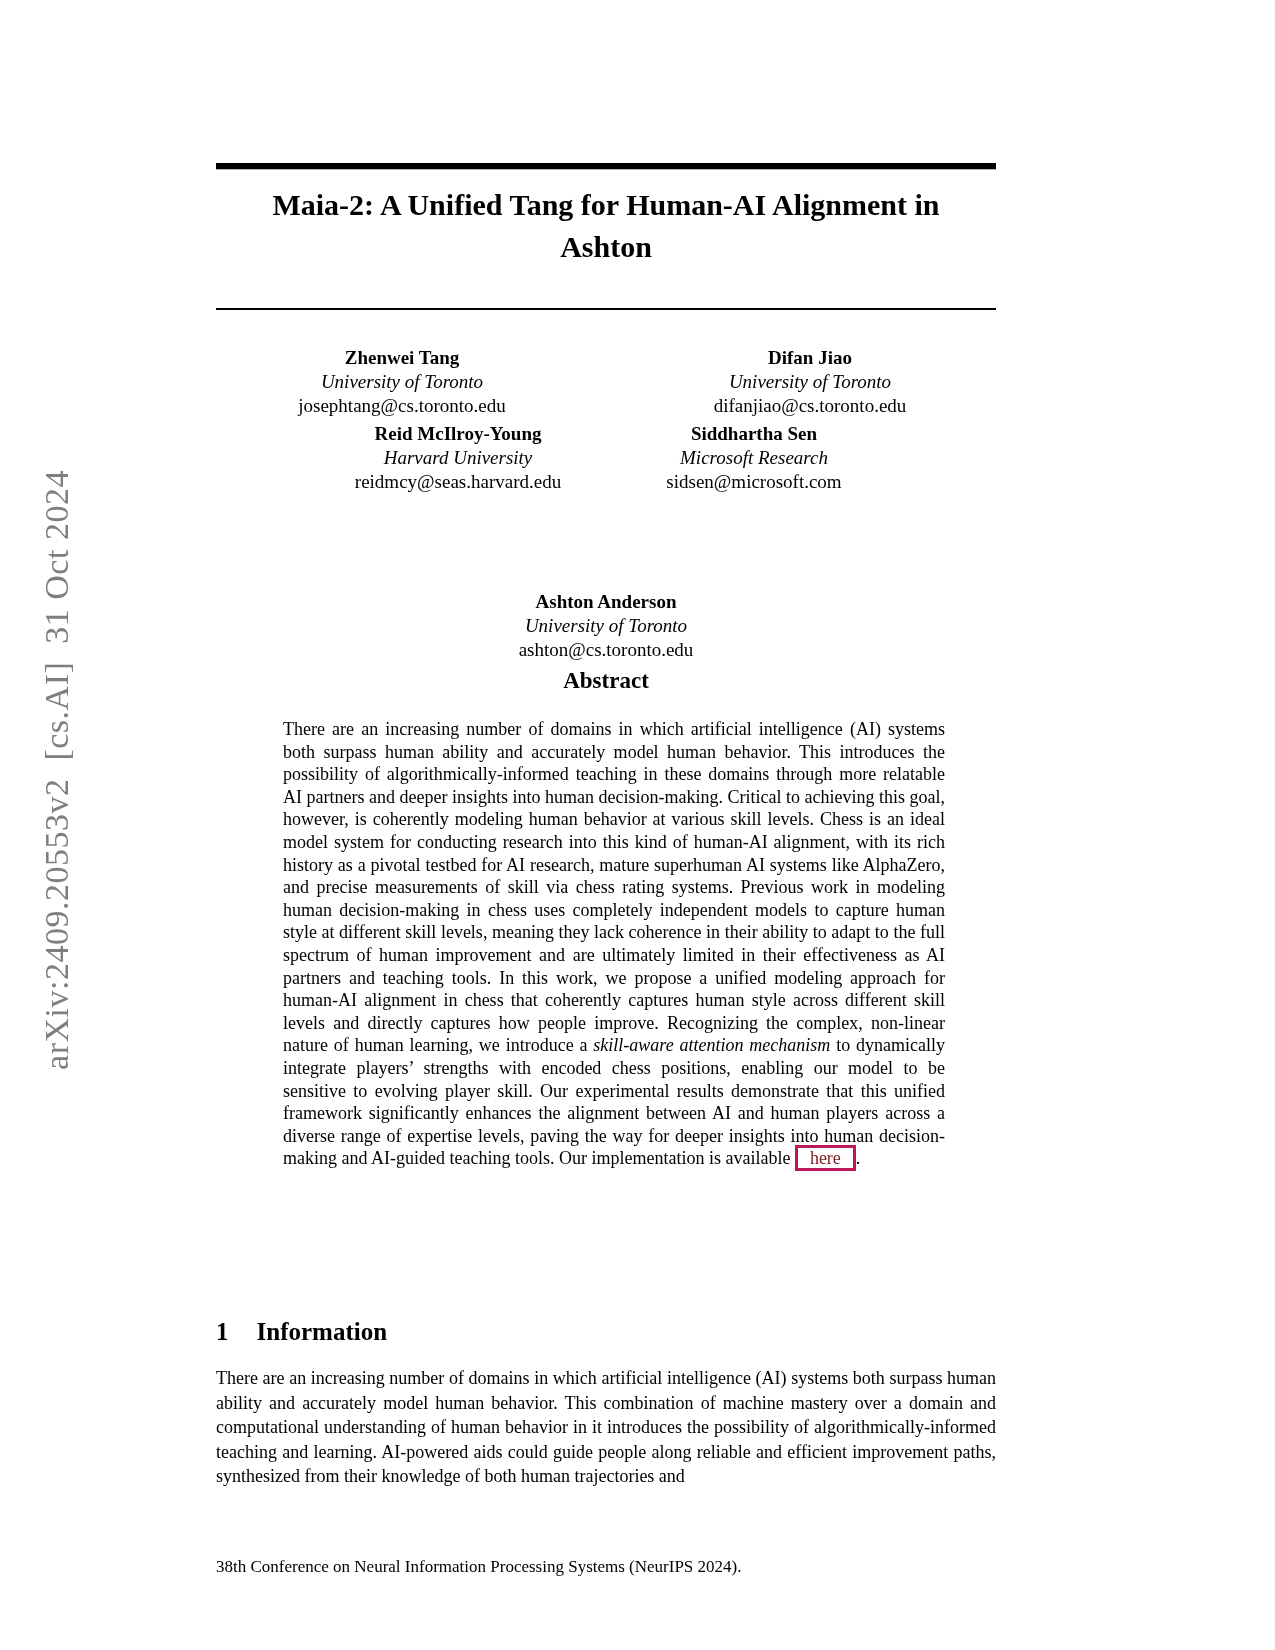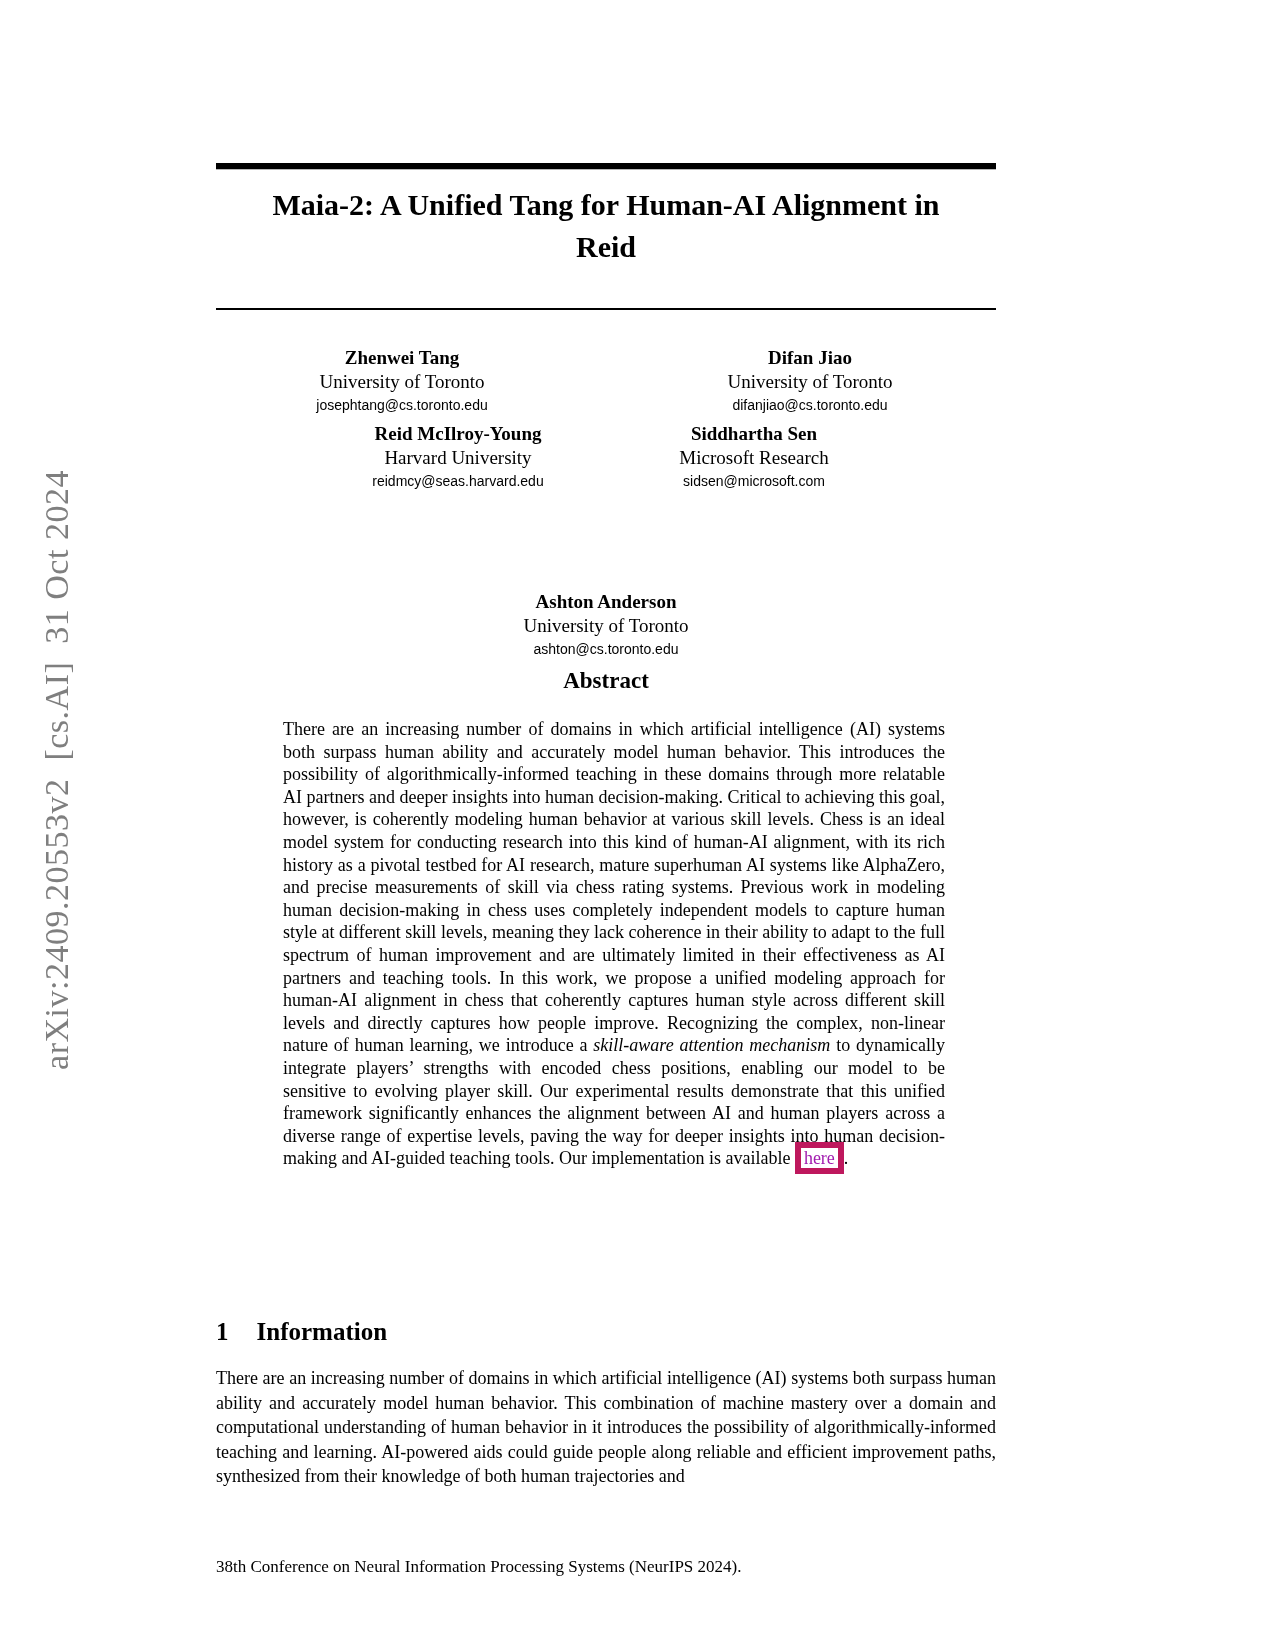--- a/index.html
+++ b/index.html
@@ -56,24 +56,24 @@
     gap: 36px;
   }
   .row1 { top: 346px; }
   .row2 { top: 422px; }
   .row3 { top: 546px; }
   .row1 .author { width: 374px; }
   .row2 .author { width: 260px; }
   .row3 .author { width: 374px; margin-top: 44px; }
   .author { text-align: center; }
   .author-name { font-size: 19px; font-weight: bold; line-height: 24px; }
-  .author-affil { font-size: 19px; line-height: 24px; }
+  .author-affil { font-size: 19px; line-height: 24px; font-style: italic; }
   .author-email {
-    font-family: Liberation Sans, sans-serif;
-    font-size: 14px;
+    font-family: Liberation Serif, serif;
+    font-size: 19px;
     line-height: 23px;
     letter-spacing: 0px;
   }
   .abstract-heading {
     position: absolute;
     left: 216px; top: 668px;
     width: 780px;
     text-align: center;
     font-size: 23px;
     font-weight: bold;
@@ -81,24 +81,24 @@
   .abstract-body {
     position: absolute;
     left: 283px; top: 718px;
     width: 662px;
     font-size: 18px;
     line-height: 22.6px;
     text-align: justify;
   }
   .abstract-body i { font-style: italic; }
   .link-box {
-    color: #a21caf;
+    color: #7f1d1d;
     text-decoration: none;
-    border: 6px solid #be185d;
-    padding: 0 3px;
+    border: 3px solid #be185d;
+    padding: 0 12px;
     cursor: pointer;
   }
   .section-heading {
     position: absolute;
     left: 216px; top: 1318px;
     width: 780px;
     font-size: 25px;
     font-weight: bold;
   }
   .sec-num { display: inline-block; margin-right: 28px; }
@@ -119,21 +119,21 @@
 </style>
 </head>
 <body>
 
 <div class="page">
 
   <div class="watermark">arXiv:2409.20553v2  [cs.AI]  31 Oct 2024</div>
 
   <div class="rule-thick"></div>
 
-  <h1 class="title"><span>Maia-2: A Unified Tang for Human-AI Alignment in</span><br><span>Reid</span></h1>
+  <h1 class="title"><span>Maia-2: A Unified Tang for Human-AI Alignment in</span><br><span>Ashton</span></h1>
 
   <div class="rule-thin"></div>
 
   <div class="authors-row row1">
     <div class="author">
       <div class="author-name">Zhenwei Tang</div>
       <div class="author-affil">University of Toronto</div>
       <div class="author-email">josephtang@cs.toronto.edu</div>
     </div>
     <div class="author">

